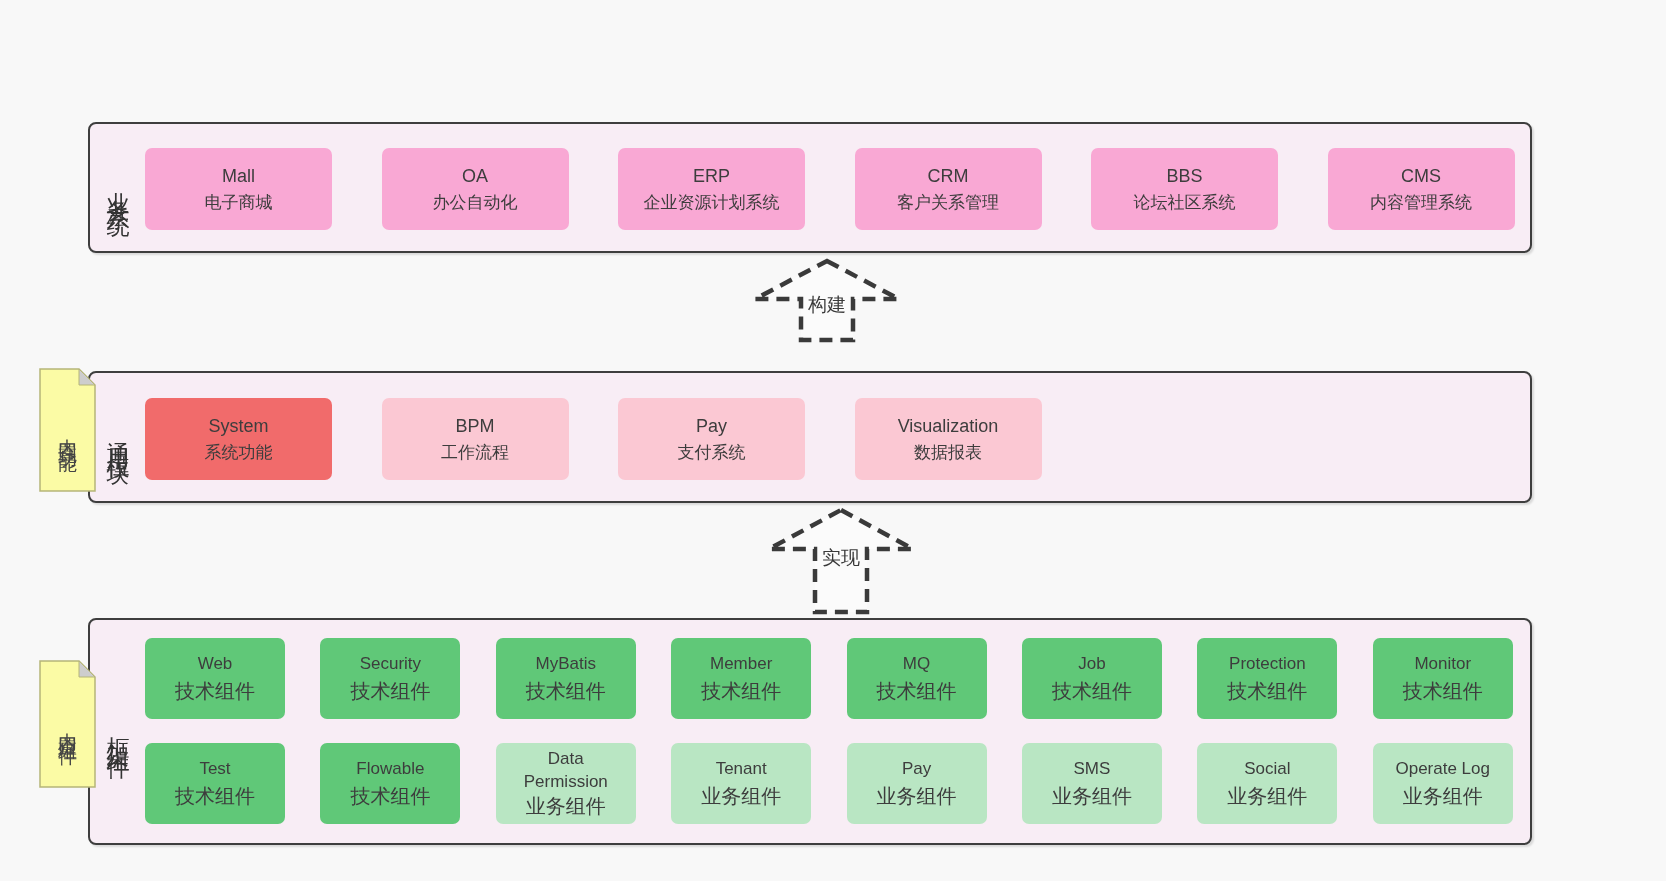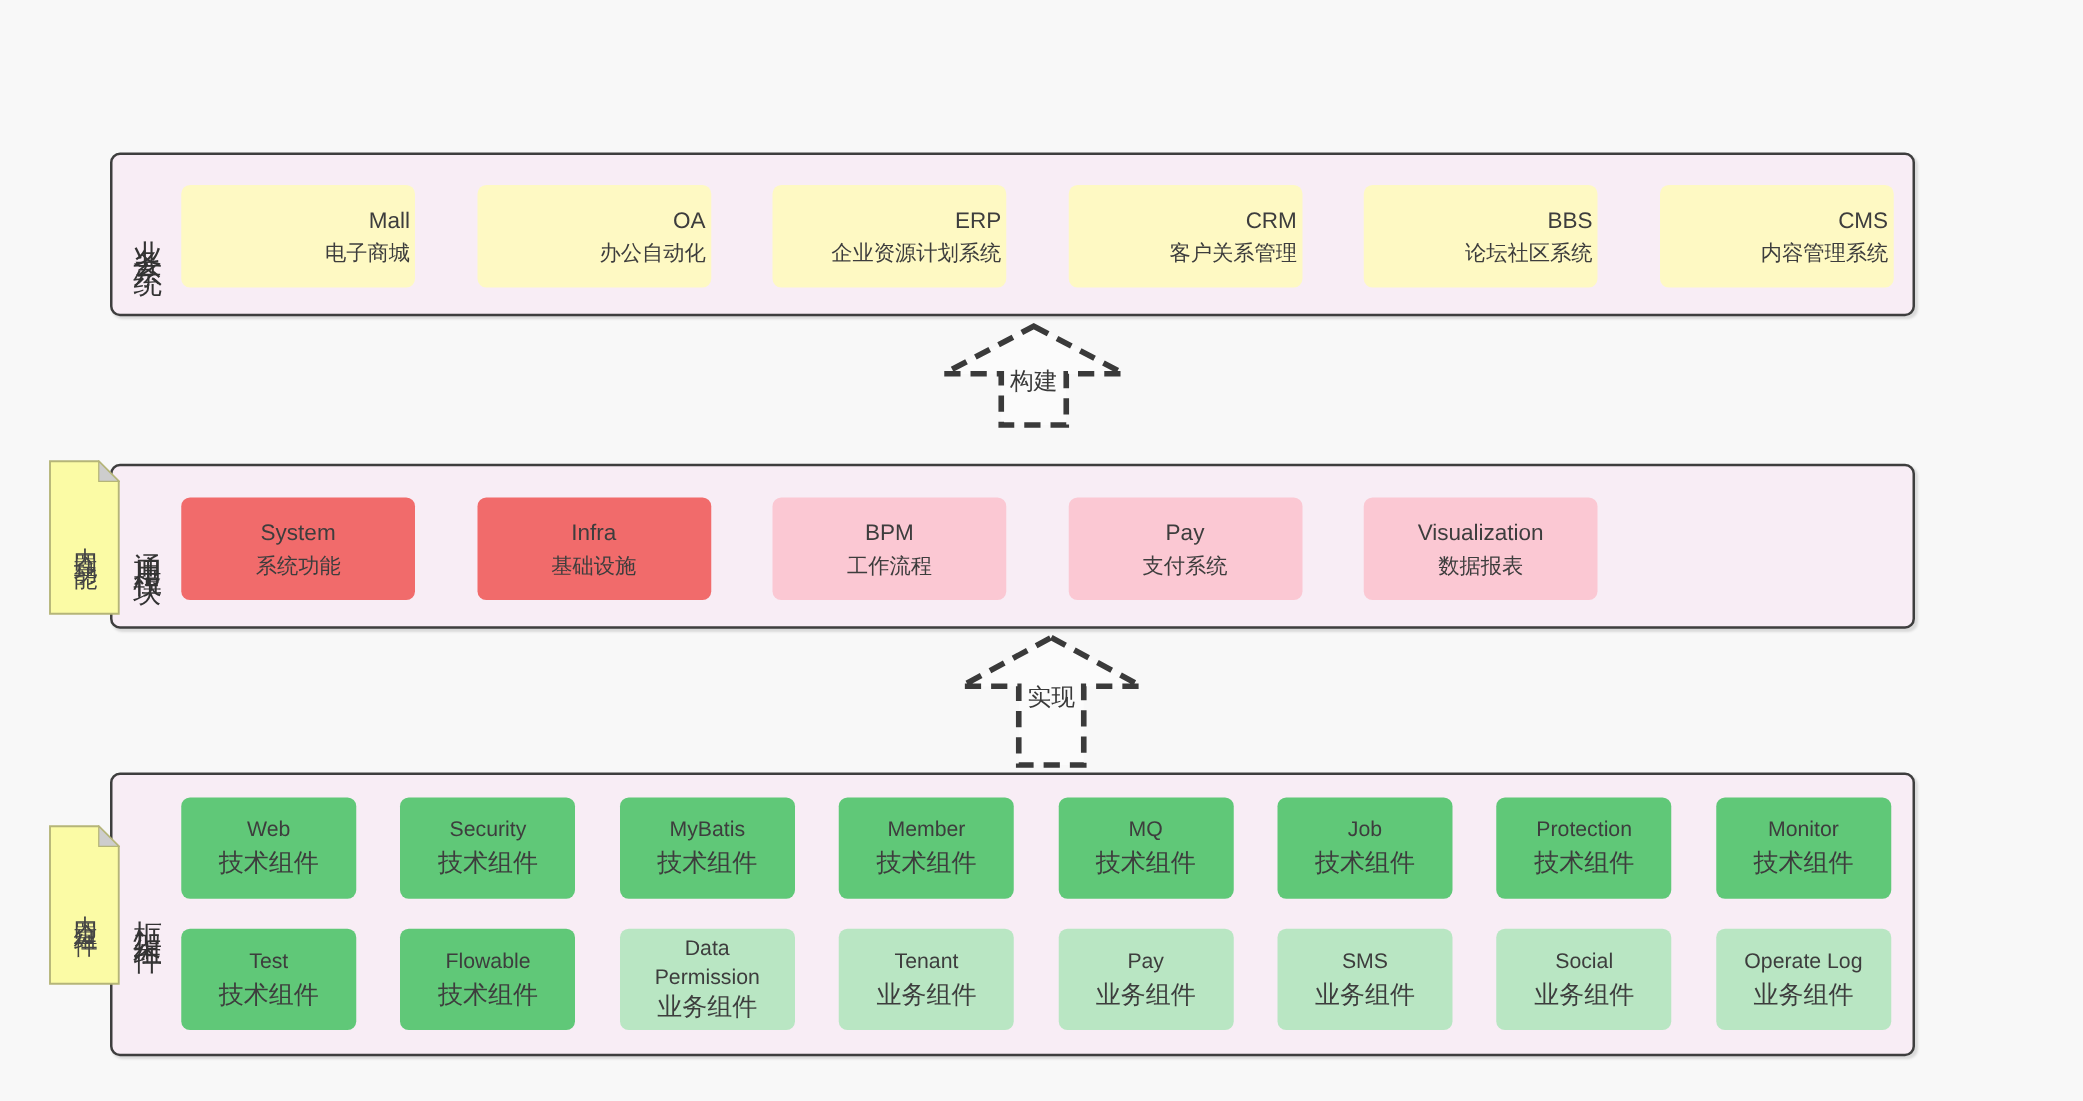--- a/index.html
+++ b/index.html
@@ -37,21 +37,21 @@
     display:flex;flex-direction:column;align-items:center;justify-content:center;
     text-align:center;line-height:1.5;color:#3d3d3d;
     padding:2px 4px;
   }
   .row6 .box{width:187px;height:82px;}
   .row8 .box{width:140px;height:81px;}
   .box .en{font-size:18px;}
   .box .zh{font-size:17px;}
   .row8 .box .en{font-size:17px;}
   .row8 .box .zh{font-size:20px;}
-  .blue{background:#fef9c3;align-items:flex-end;}
+  .blue{background:#f9a8d4;}
   .red{background:#f16b6b;}
   .pink{background:#fbc8d3;}
   .green{background:#60c878;}
   .lightgreen{background:#b9e6c3;}
   .wrap2{line-height:1.3;}
   .wrap2 .en{max-width:102px;}
   
   .arrow{position:absolute;z-index:2;}
   #arrow-build{left:747px;top:256px;width:160px;height:89px;}
   #arrow-impl{left:761px;top:505px;width:160px;height:112px;}
@@ -114,24 +114,20 @@
   <div class="alabel">构建</div>
 </div>
 
 <div class="section" id="sec-modules">
   <div class="vlabel">通用模块</div>
   <div class="row row6" id="row-modules">
     <div class="box red">
       <div class="en">System</div>
       <div class="zh">系统功能</div>
     </div>
-    <div class="box red">
-      <div class="en">Infra</div>
-      <div class="zh">基础设施</div>
-    </div>
     <div class="box pink">
       <div class="en">BPM</div>
       <div class="zh">工作流程</div>
     </div>
     <div class="box pink">
       <div class="en">Pay</div>
       <div class="zh">支付系统</div>
     </div>
     <div class="box pink">
       <div class="en">Visualization</div>

